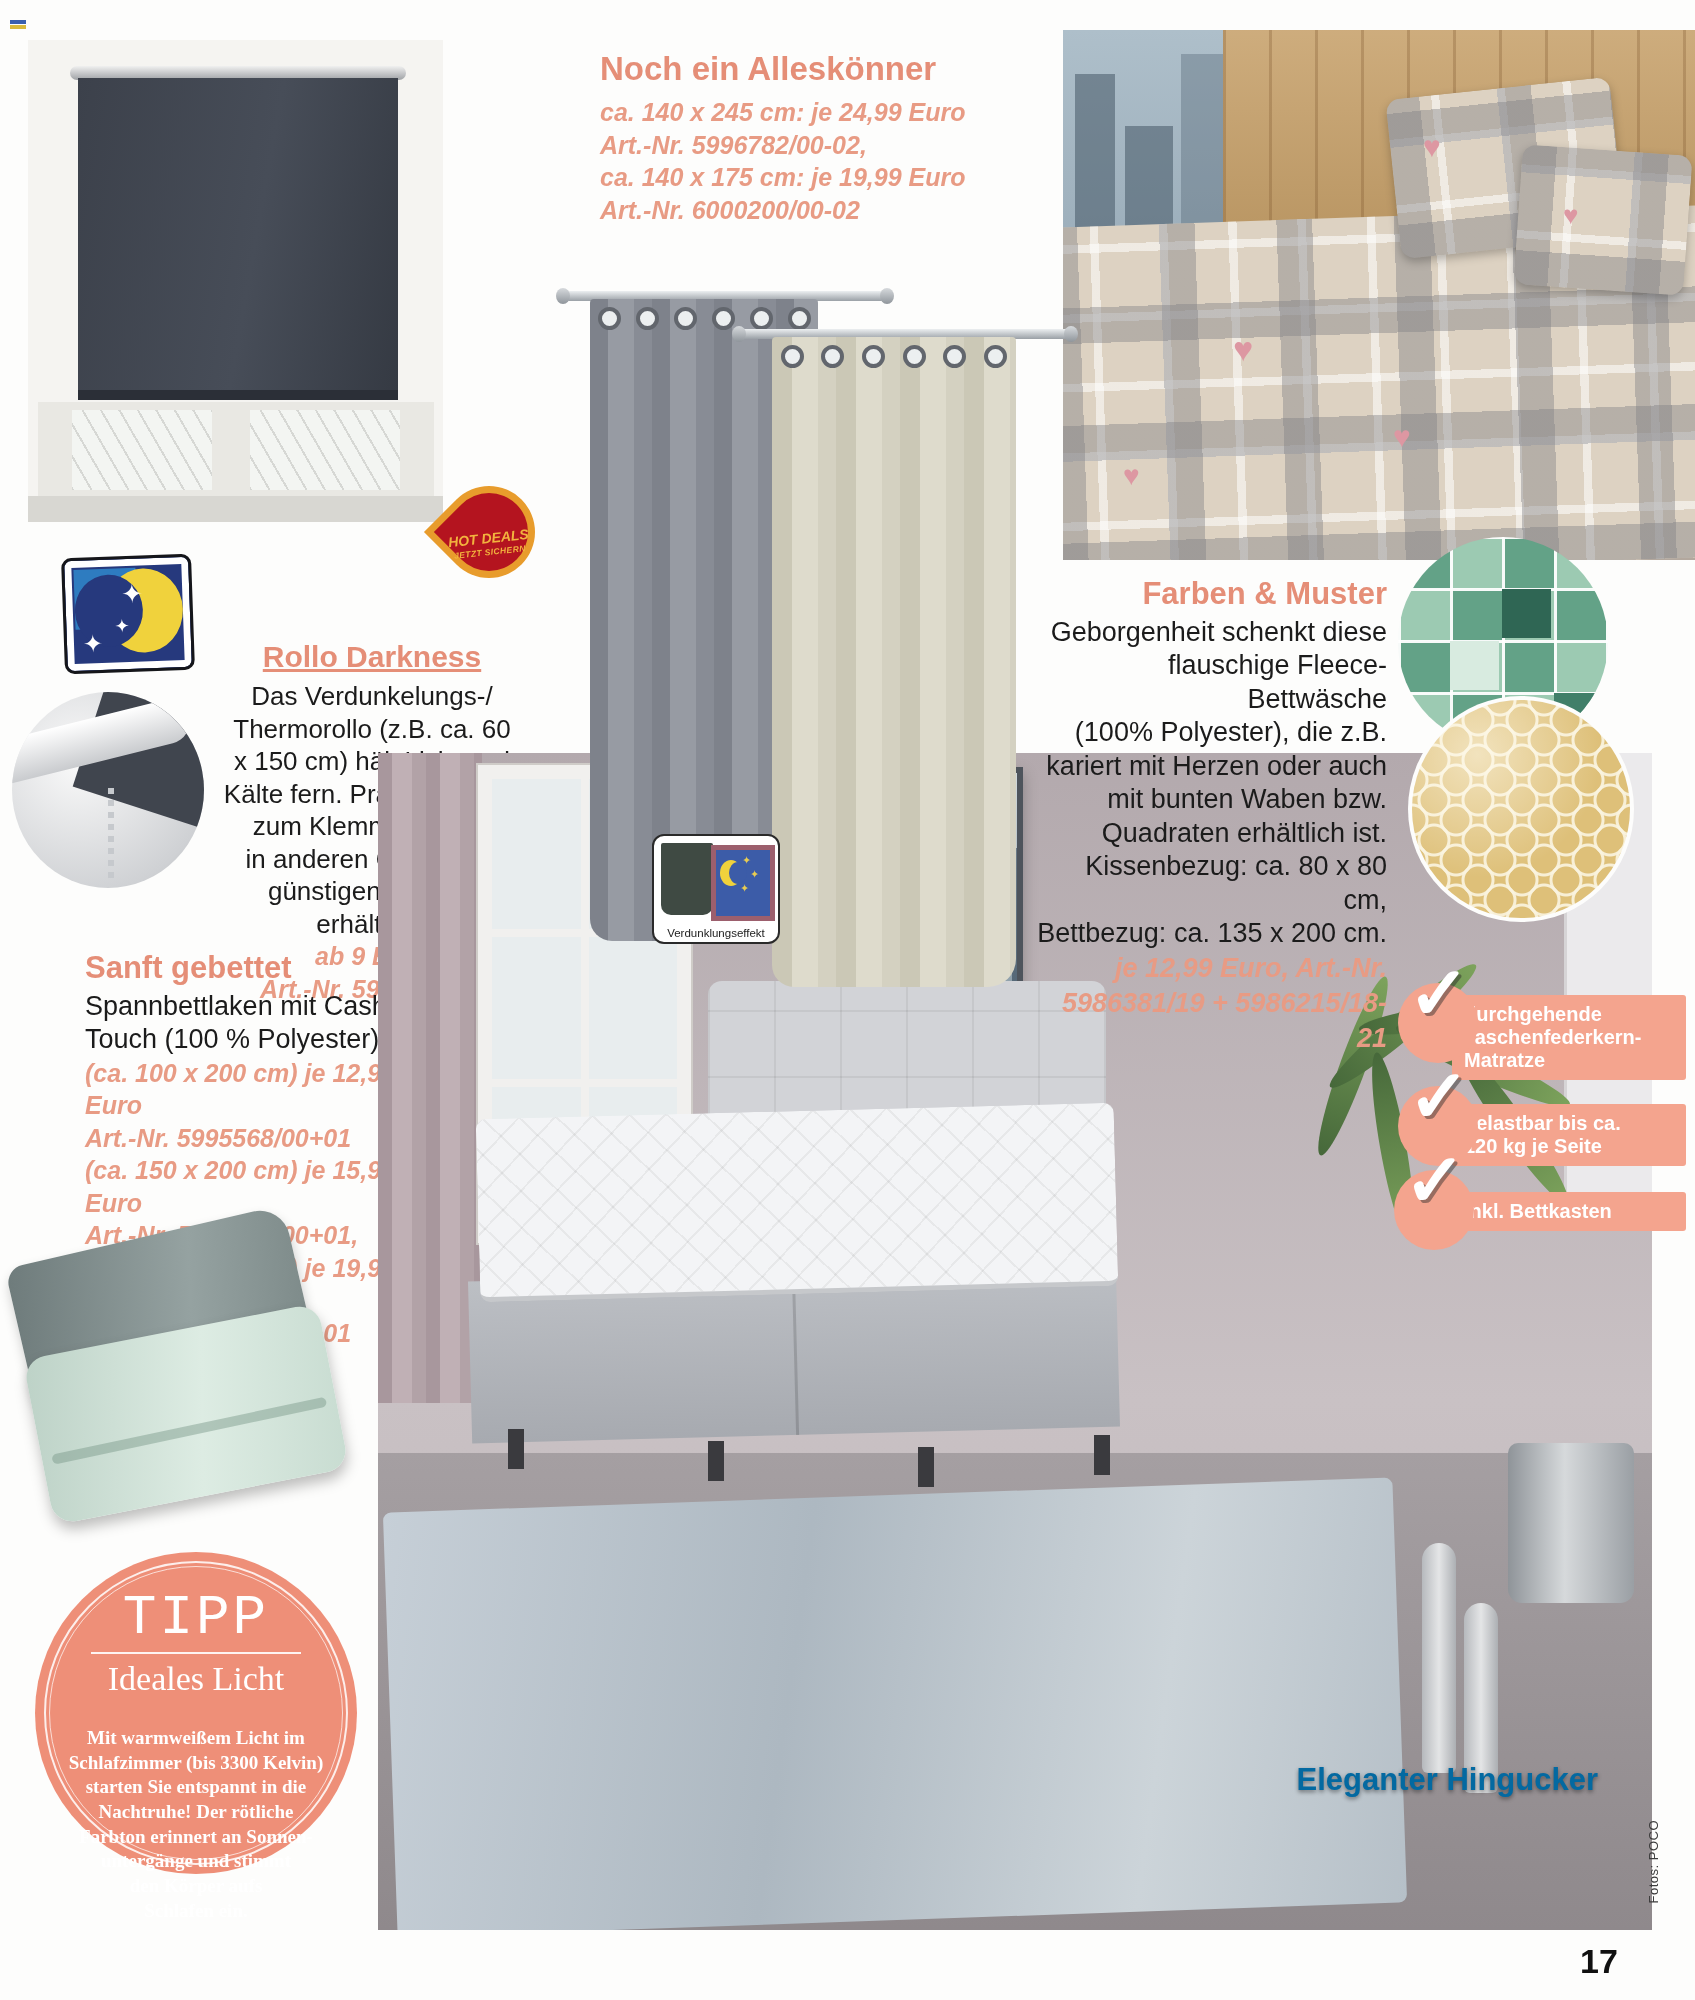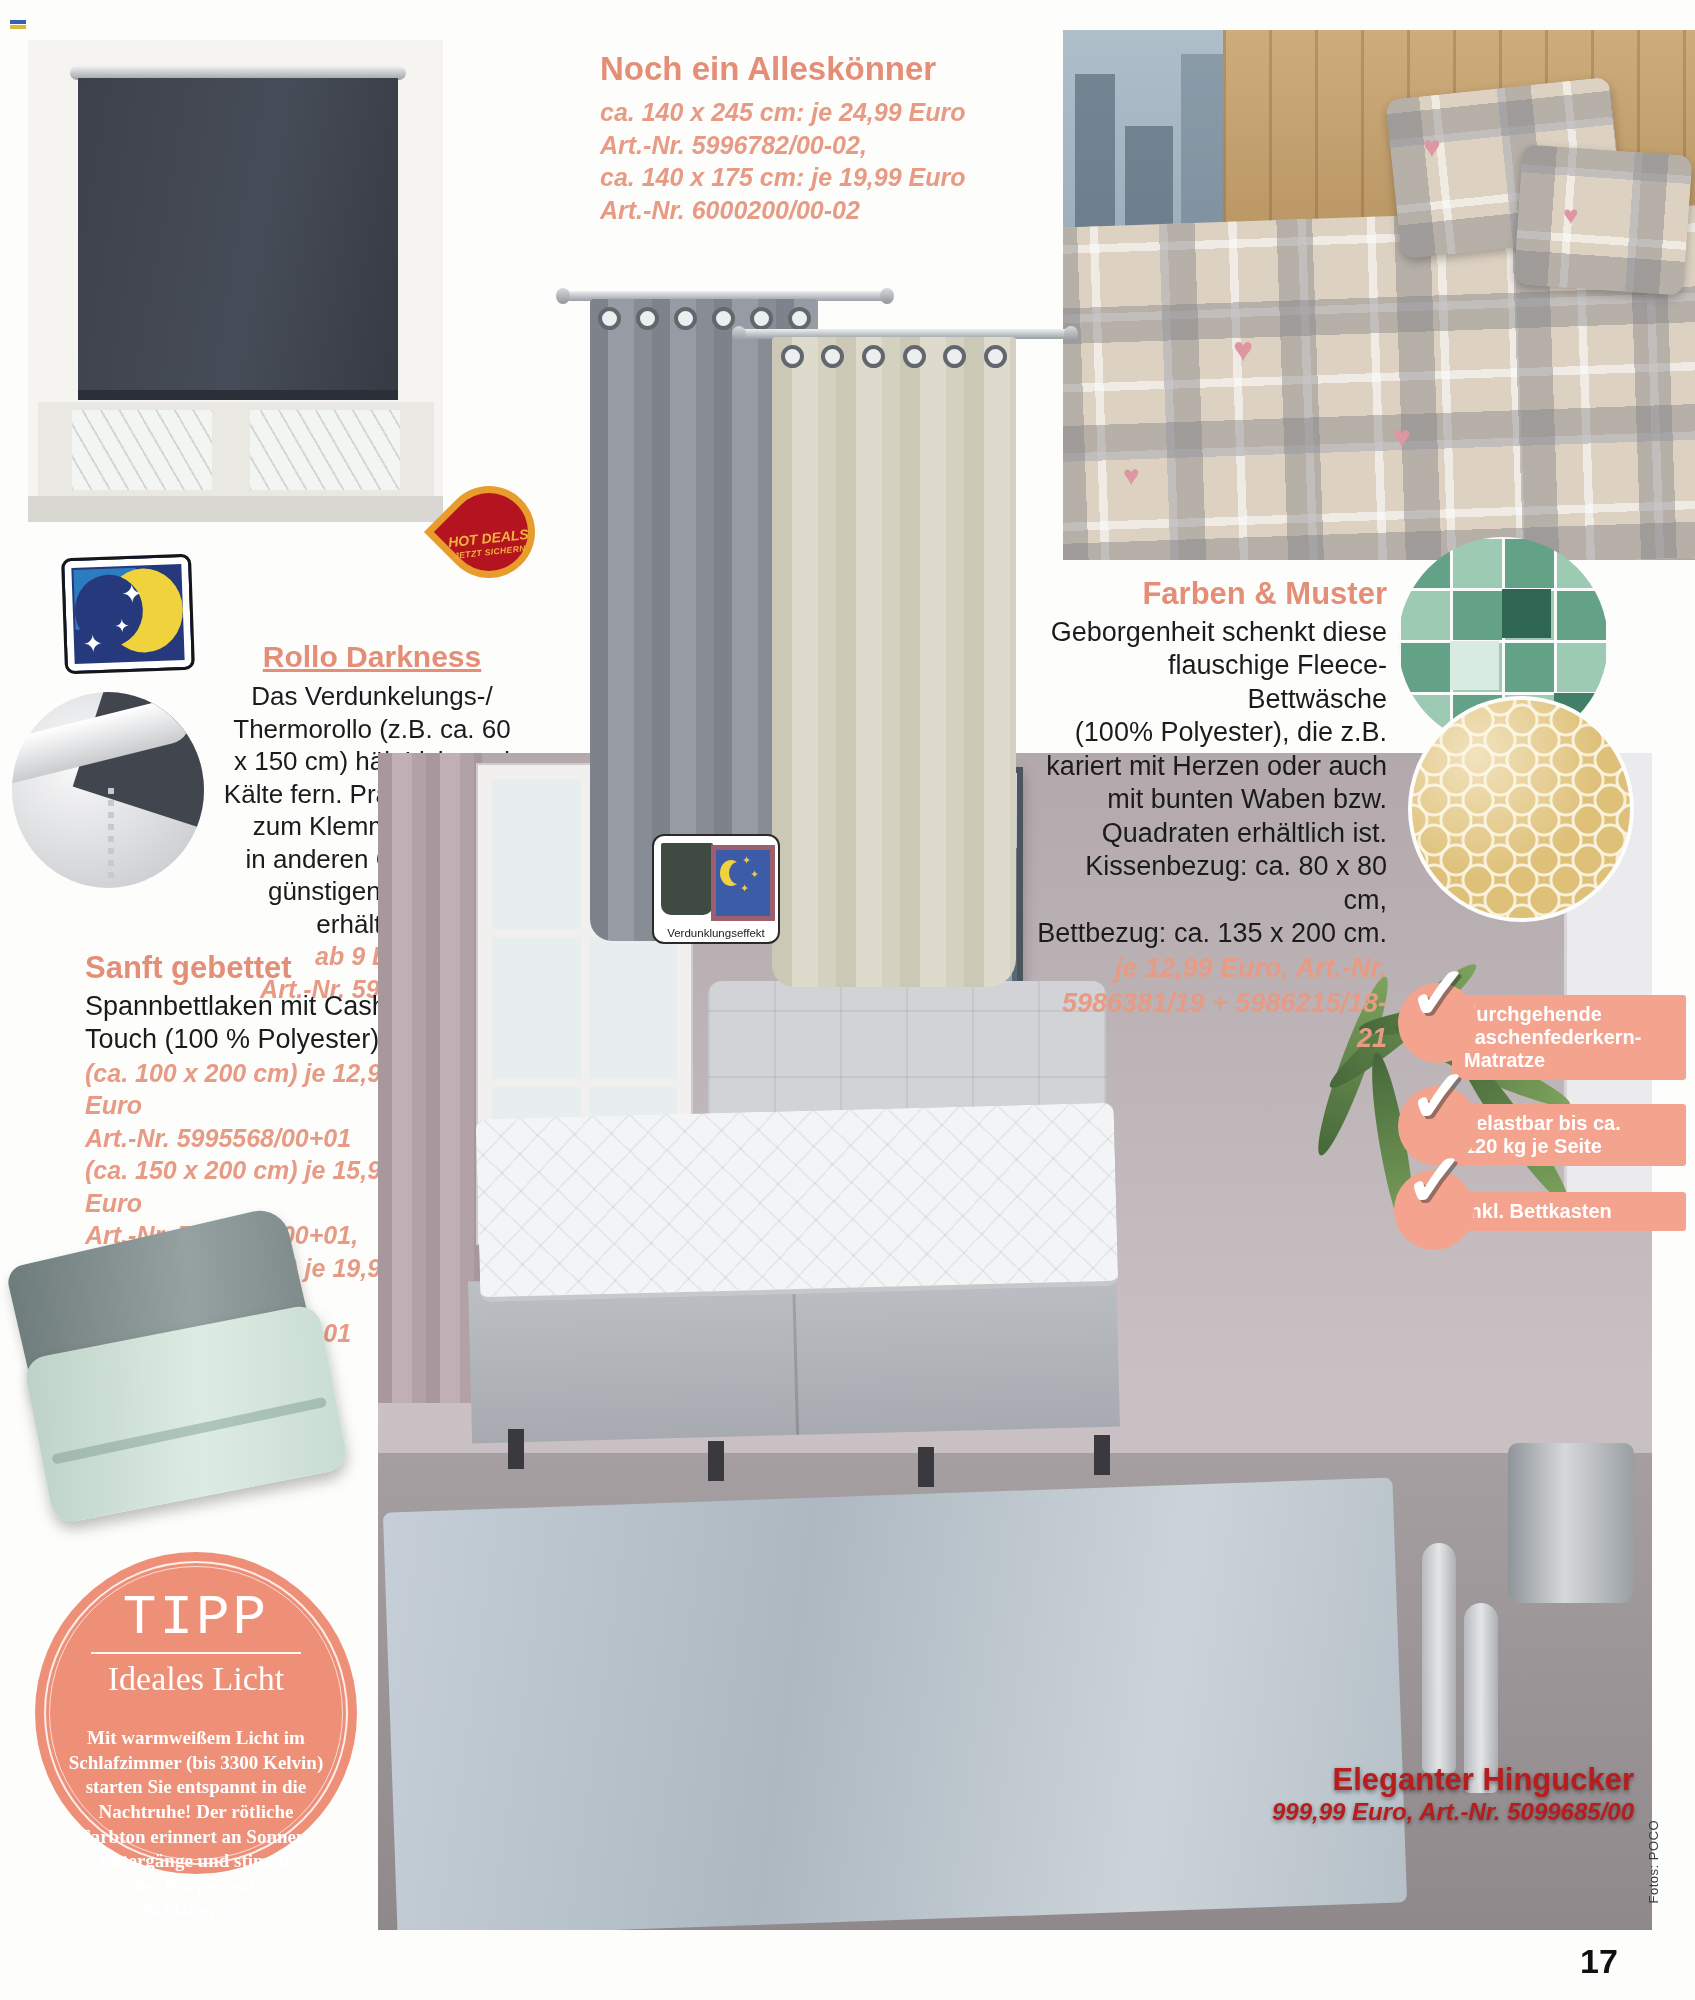--- a/index.html
+++ b/index.html
@@ -210,21 +210,21 @@
     border-radius:17px 17px 6px 6px;opacity:.9;}
 
   
   .feature-circle{position:absolute;width:80px;height:80px;border-radius:50%;background:#F4A48E;z-index:5;}
   .feature-circle .chk{position:absolute;left:10px;top:-26px;font-size:74px;font-weight:bold;color:#ffffff;
     text-shadow:3px 3px 0 rgba(40,40,40,.45);line-height:1;}
   .feature-box{position:absolute;background:#F4A48E;color:#ffffff;font-weight:bold;font-size:20px;
     line-height:1.15;padding:8px 12px;border-radius:3px;white-space:pre-line;z-index:4;width:210px;}
 
   
-  #eleganter{left:912px;top:1762px;width:722px;text-align:right;color:#b91c1c;z-index:5;}
+  #eleganter{left:876px;top:1762px;width:722px;text-align:right;color:#0369a1;z-index:5;}
   #eleganter .headline2{font-size:31px;font-weight:bold;text-shadow:0 2px 4px rgba(0,0,0,.45);}
   #eleganter .body2{font-size:24.5px;font-weight:bold;line-height:1.22;white-space:pre-line;
     text-shadow:0 2px 4px rgba(0,0,0,.45);margin-top:4px;}
   #eleganter .price2{font-size:24px;font-weight:bold;font-style:italic;text-shadow:0 2px 4px rgba(0,0,0,.45);}
 
   
   #credit{left:1646px;top:1820px;writing-mode:vertical-rl;transform:rotate(180deg);
     font-size:13px;color:#3d3d3d;letter-spacing:.5px;}
   #pagenum{left:1580px;top:1942px;font-size:34px;font-weight:bold;color:#101010;}
   #corner-mark{left:10px;top:20px;width:16px;height:10px;}
@@ -455,19 +455,18 @@
   <div class="feature-box" style="left:1452px;top:1104px;">belastbar bis ca.
 120 kg je Seite</div>
 
   <div class="feature-circle" style="left:1394px;top:1170px;">
     <span class="chk">✓</span>
   </div>
   <div class="feature-box" style="left:1452px;top:1192px;">inkl. Bettkasten</div>
 
   <div id="eleganter" class="abs">
     <div class="headline2">Eleganter Hingucker</div>
-    <div class="price2">999,99 Euro, Art.-Nr. 5099685/00</div>
   </div>
 
   <div id="credit" class="abs">Fotos: POCO</div>
   <div id="pagenum" class="abs">17</div>
 
 </div>
 
 </body></html>

